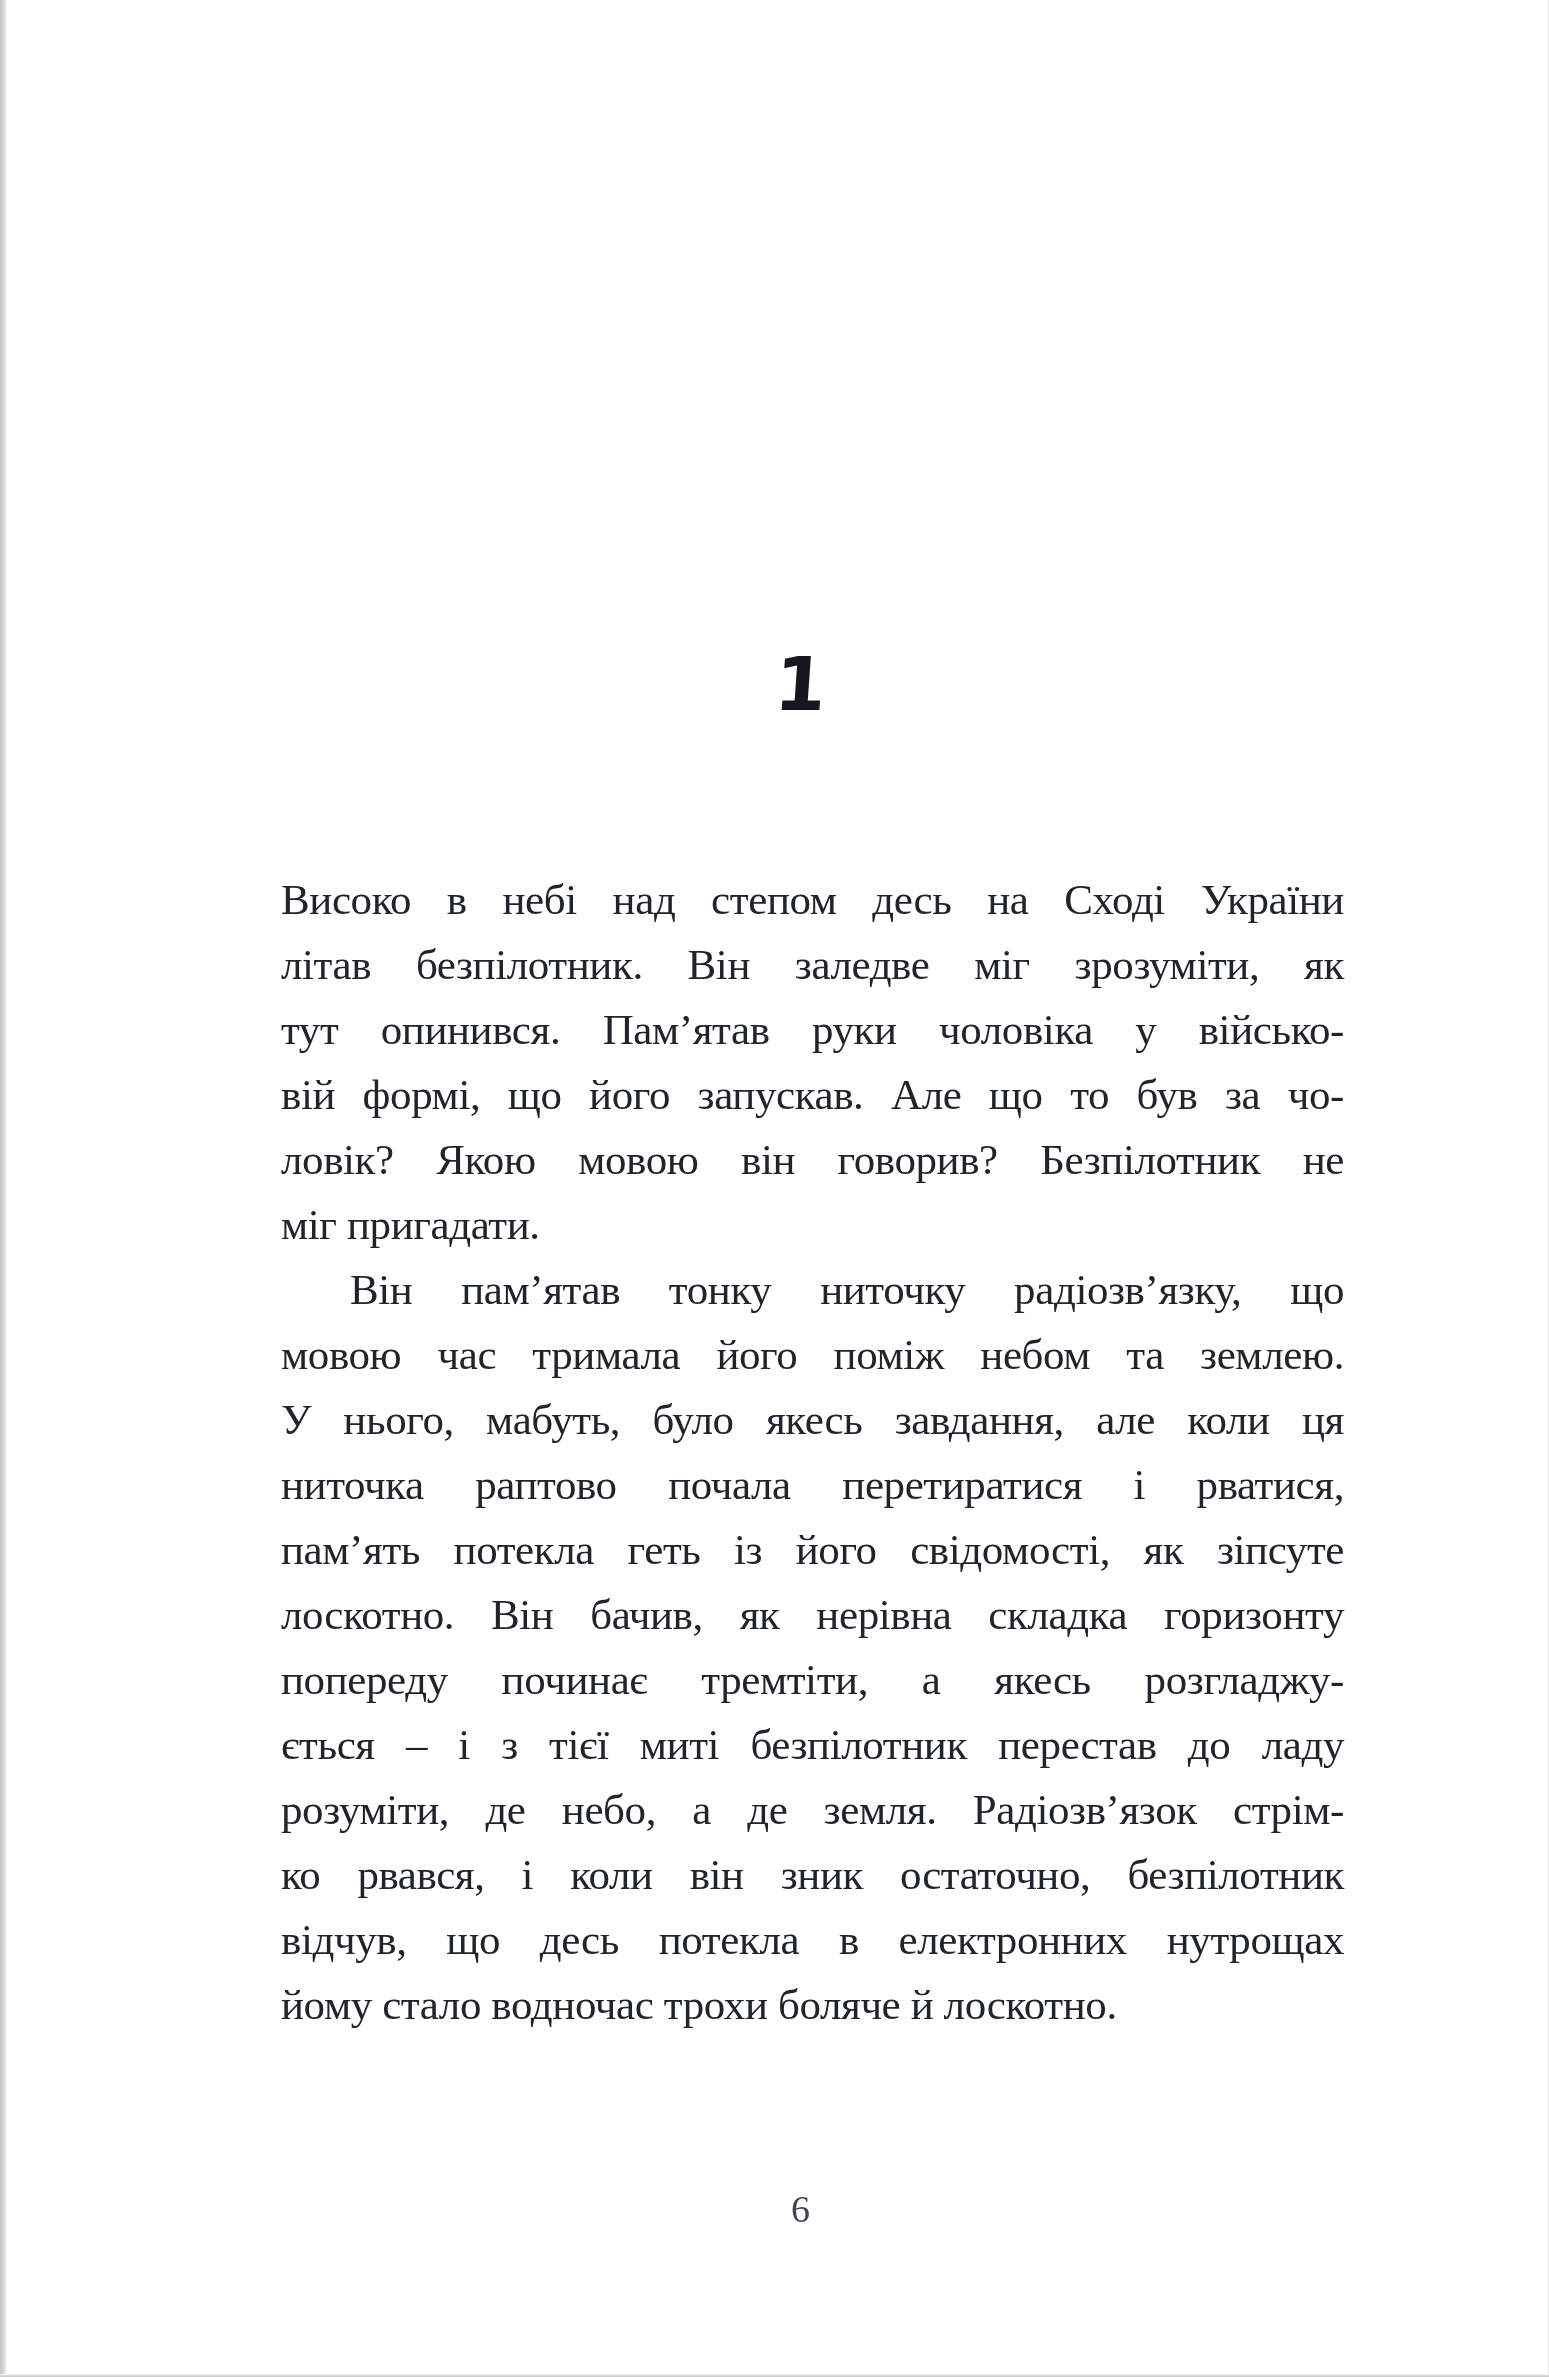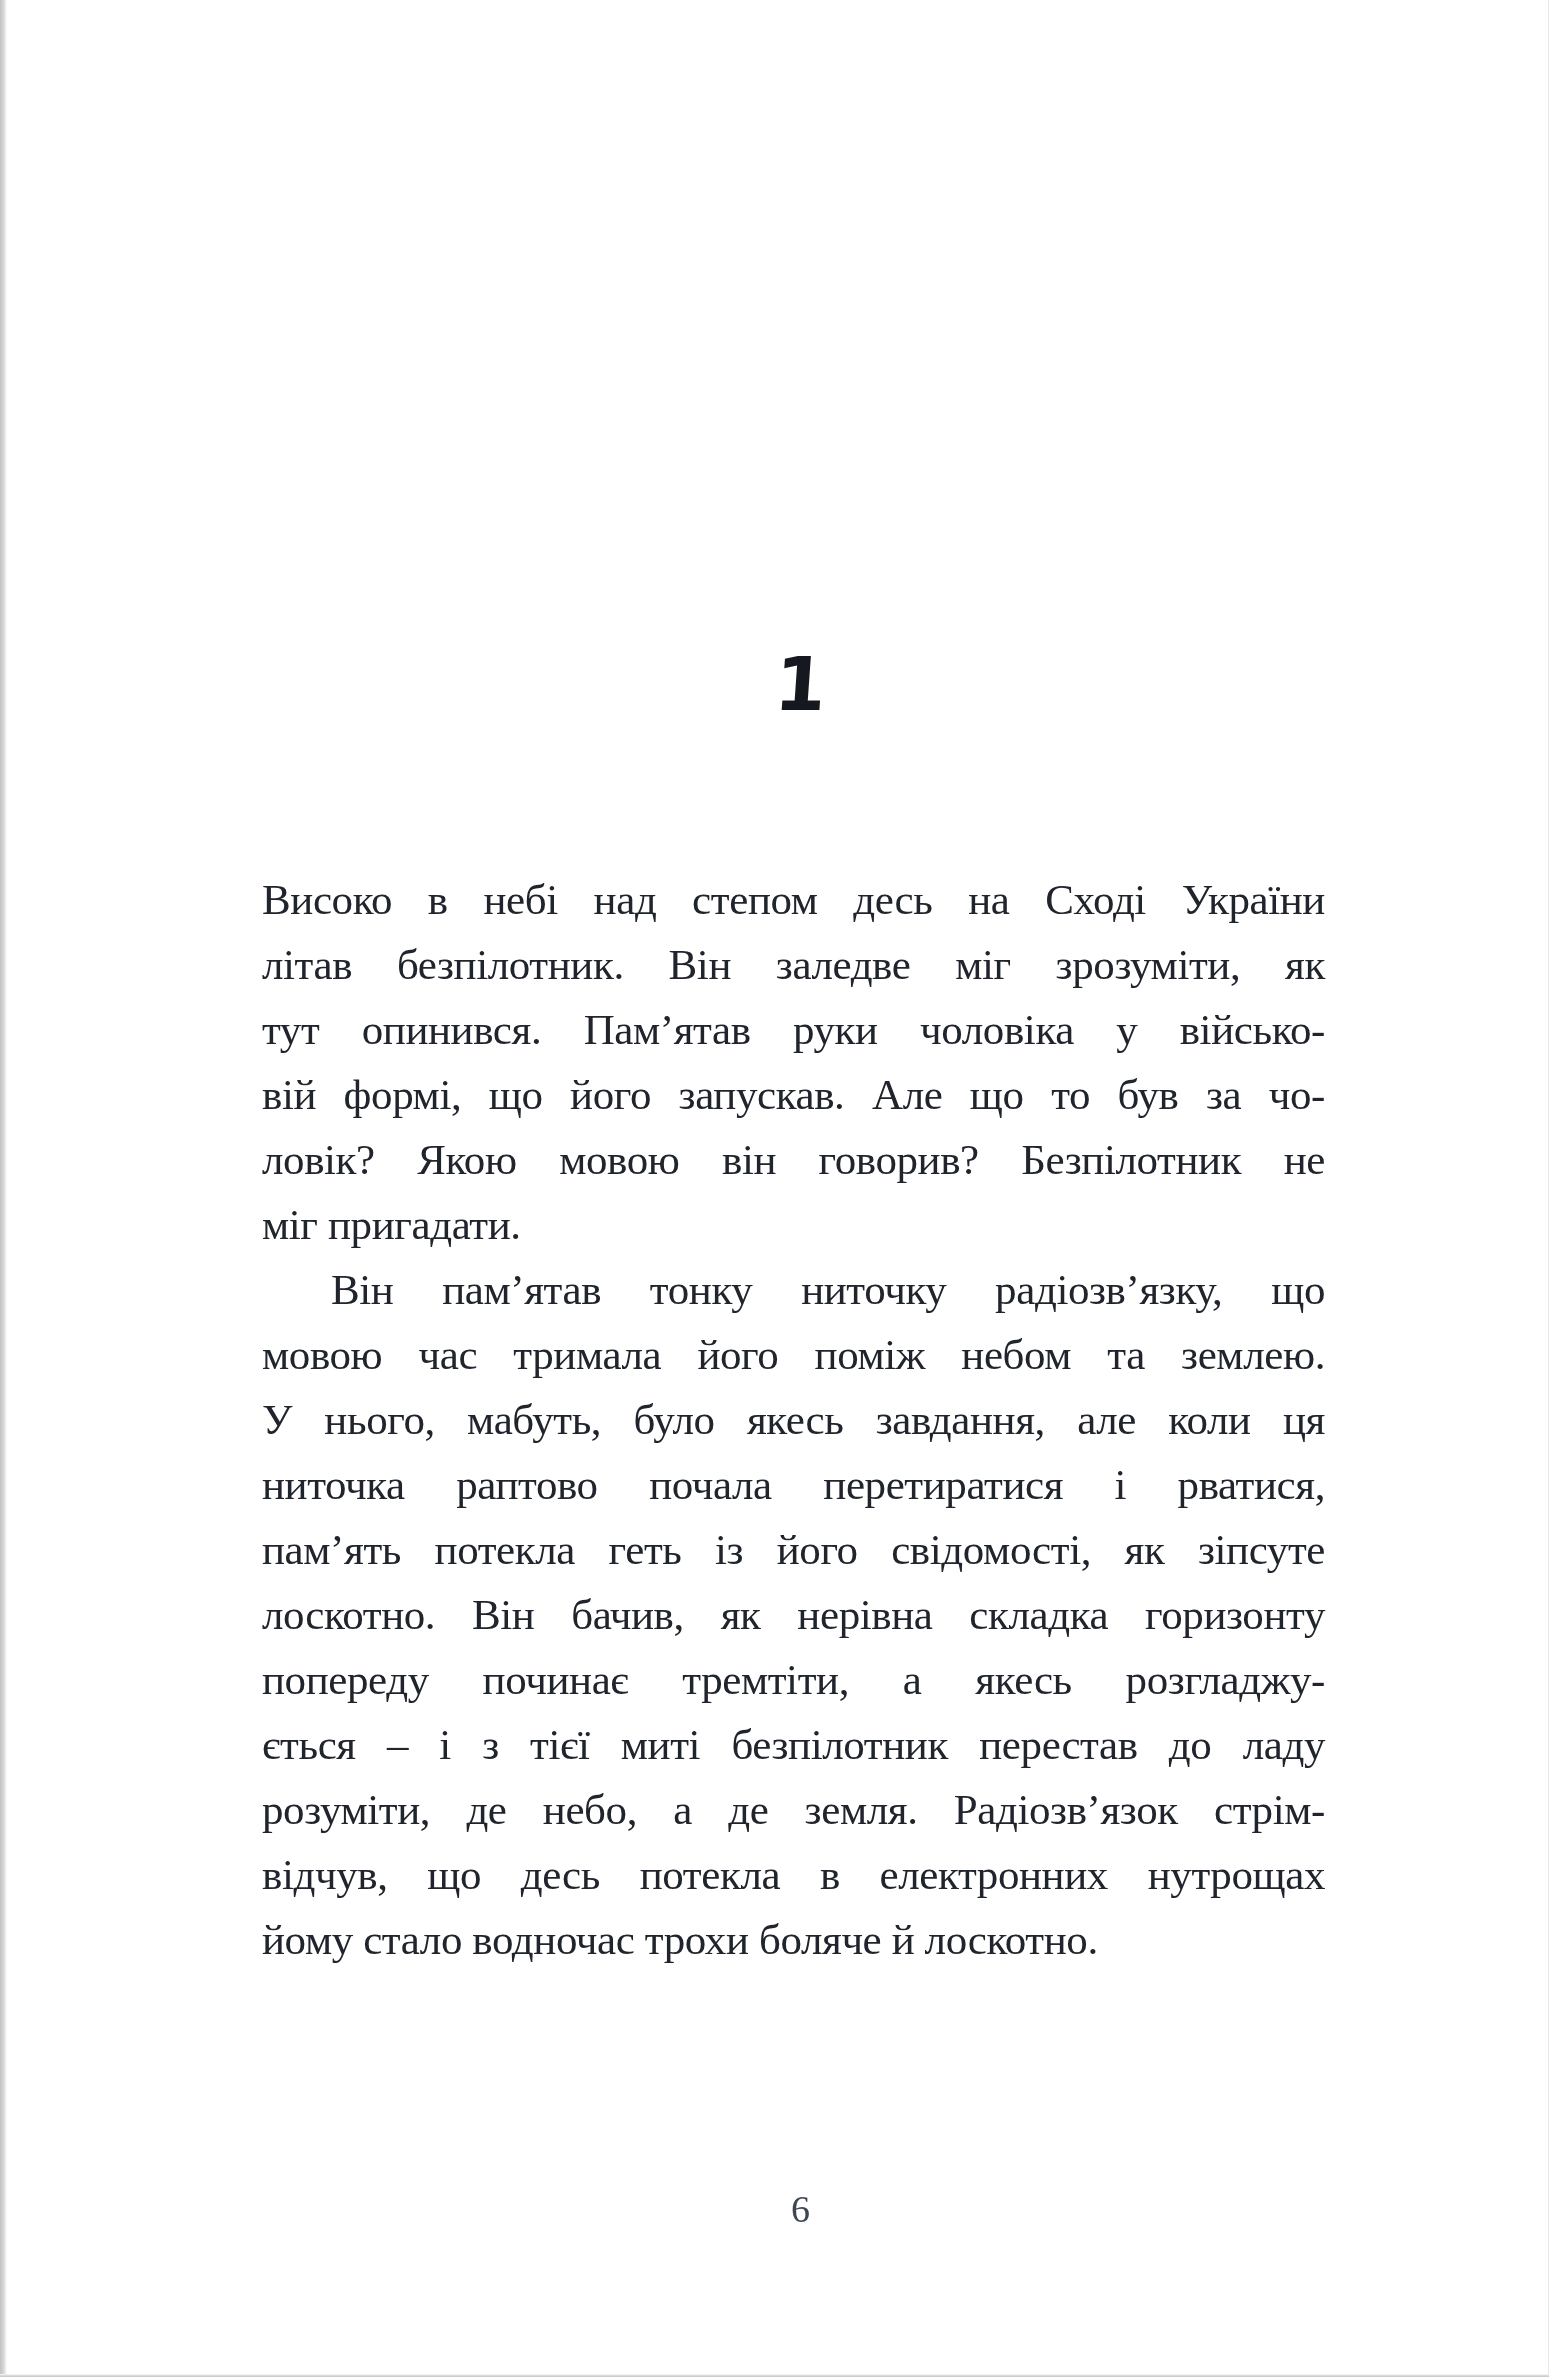--- a/index.html
+++ b/index.html
@@ -44,21 +44,21 @@
     font-family: "DejaVu Sans", sans-serif;
     font-weight: 600;
     font-size: 74px;
     line-height: 81px;
     color: #16181f;
     transform: skewX(-4deg);
   }
   .body-text {
     position: absolute;
     top: 867px;
-    left: 262px;
+    left: 281px;
     width: 1063px;
     color: #20242c;
     font-size: 43px;
     line-height: 65px;
     letter-spacing: -0.4px;
   }
   .tline {
     text-align: justify;
     text-align-last: justify;
     white-space: normal;
@@ -108,20 +108,21 @@
     <div>
       <div class="tline indent">Він пам’ятав тонку ниточку радіозв’язку, що</div>
       <div class="tline">мовою час тримала його поміж небом та землею.</div>
       <div class="tline">У нього, мабуть, було якесь завдання, але коли ця</div>
       <div class="tline">ниточка раптово почала перетиратися і рватися,</div>
       <div class="tline">пам’ять потекла геть із його свідомості, як зіпсуте</div>
       <div class="tline">лоскотно. Він бачив, як нерівна складка горизонту</div>
       <div class="tline">попереду починає тремтіти, а якесь розгладжу-</div>
       <div class="tline">ється – і з тієї миті безпілотник перестав до ладу</div>
       <div class="tline">розуміти, де небо, а де земля. Радіозв’язок стрім-</div>
+      <div class="tline">ко рвався, і коли він зник остаточно, безпілотник</div>
       <div class="tline">відчув, що десь потекла в електронних нутрощах</div>
       <div class="tline para-end">йому стало водночас трохи боляче й лоскотно.</div>
     </div>
 
   </div>
 
   <div class="folio">6</div>
 
 </div>
 

